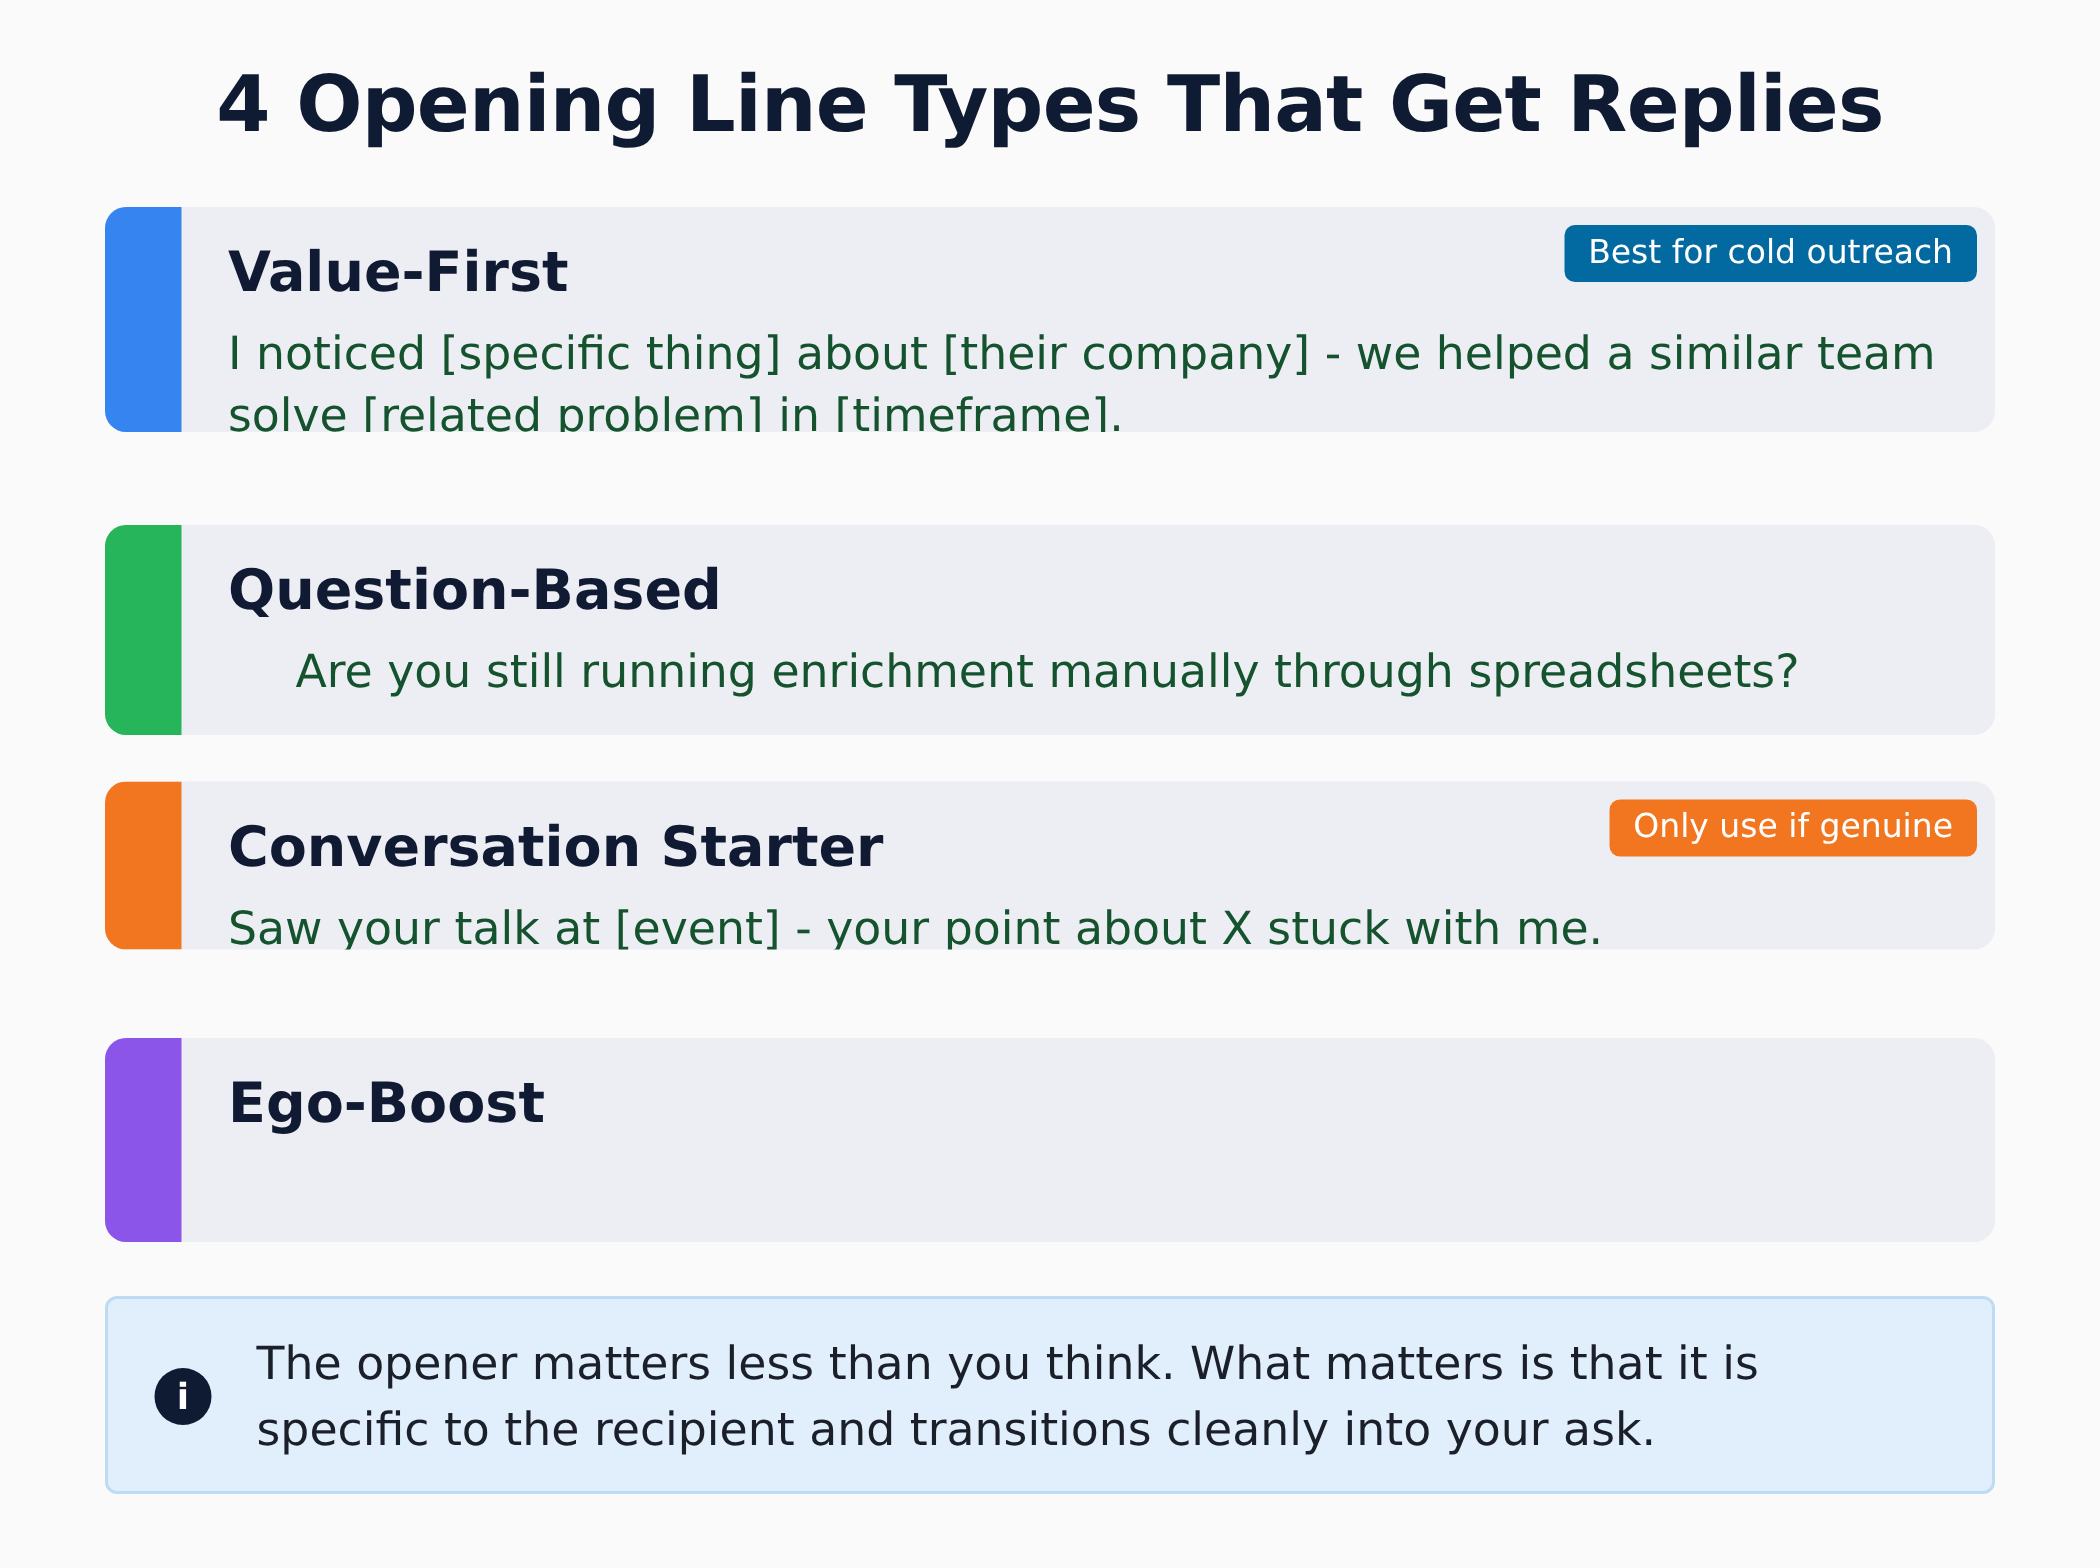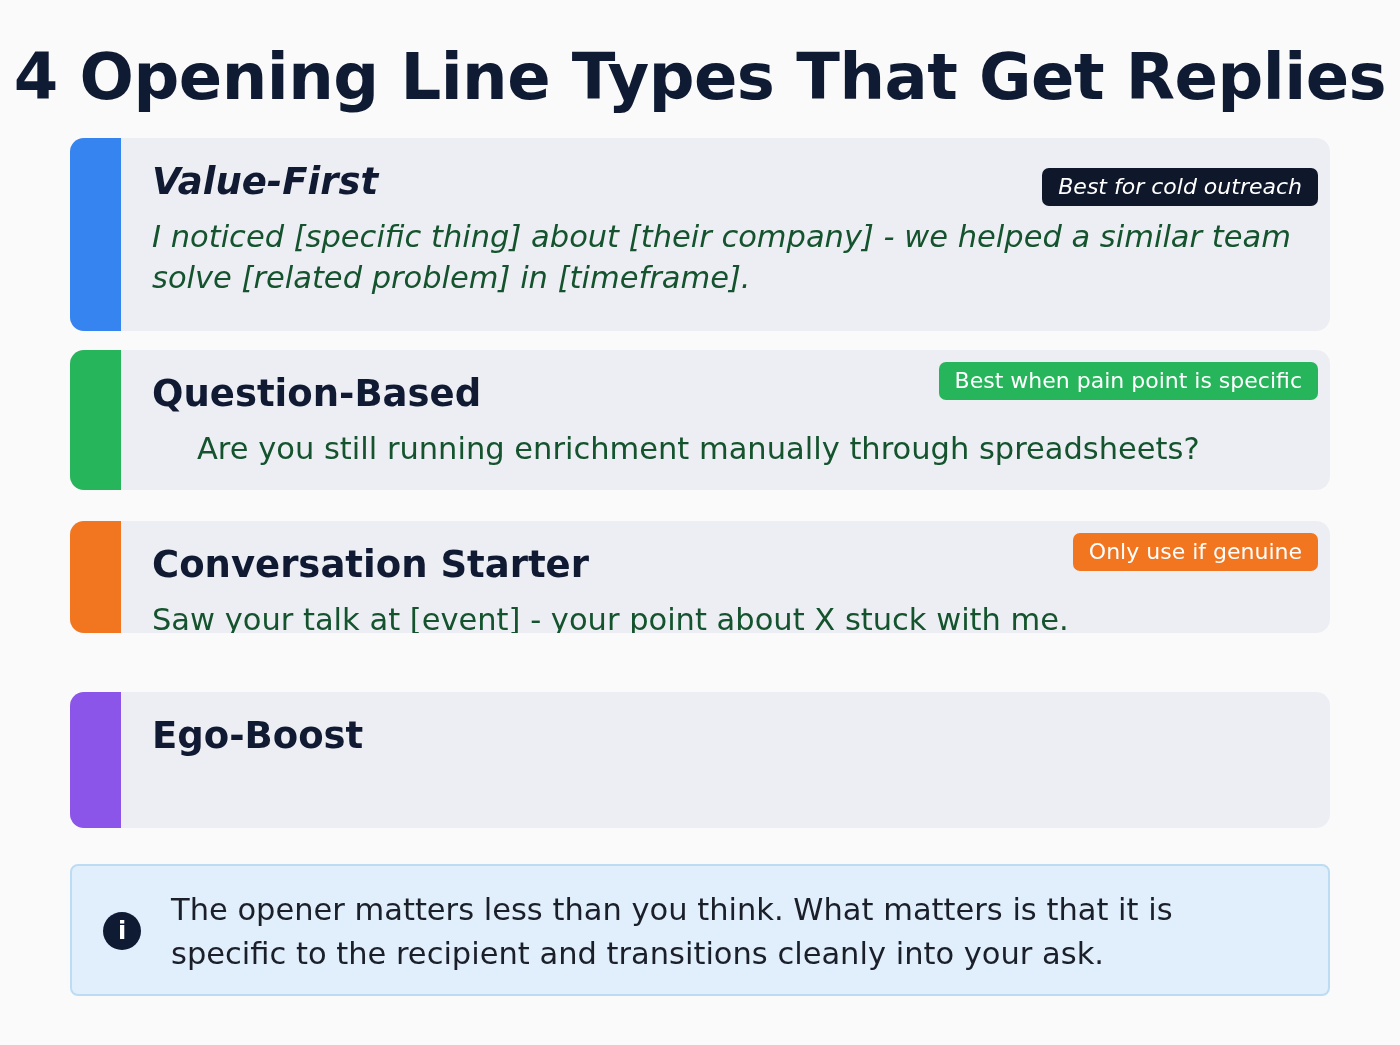--- a/index.html
+++ b/index.html
@@ -1,20 +1,20 @@
 <!DOCTYPE html>
 <html><head>
   <meta charset="utf-8">
   <style>
     * { box-sizing: border-box; margin: 0; padding: 0; }
     html, body { width: 1400px; height: 1045px; background: #fafafa; overflow: hidden; }
     body { font-family: "Liberation Sans", "DejaVu Sans", sans-serif; color: #111a33; position: relative; }
     .title {
       position: absolute; left: 0; right: 0; top: 40px; text-align: center;
-      font-family: "DejaVu Sans", sans-serif; font-weight: 700; font-size: 64px; color: #0f1a33; letter-spacing: -0.5px;
+      font-family: "DejaVu Sans", sans-serif; font-weight: 700; font-size: 52px; color: #0f1a33; letter-spacing: -0.5px;
     }
     .card {
       position: absolute; left: 70px; width: 1260px; background: #eceef3; border-radius: 14px; overflow: hidden;
     }
     .card .bar { position: absolute; left: 0; top: 0; bottom: 0; width: 51px; }
     .card .heading {
       position: absolute; left: 82px; font-family: "DejaVu Sans", sans-serif; font-weight: 700; font-size: 37px; color: #111a33;
     }
     .card .body {
       position: absolute; left: 82px; right: 30px; font-family: "DejaVu Sans", sans-serif; font-size: 30.5px; line-height: 41px; color: #14532d;
@@ -32,32 +32,31 @@
     }
     .note .note-text {
       position: absolute; left: 99px; top: 22px; right: 40px; font-family: "DejaVu Sans", sans-serif; font-size: 30.5px; line-height: 44px; color: #1b1f2a;
     }
   </style>
 </head>
 <body>
 
 <div class="title">4 Opening Line Types That Get Replies</div>
 
-<div class="card" style="top:138px;height:193px;font-style:italic;">
+<div class="card" style="top:138px;height:150px;">
   <div class="bar" style="background:#3584f0;"></div>
   <div class="heading" style="top:22px;">Value-First</div>
   <div class="body" style="top:78px;">I noticed [specific thing] about [their company] - we helped a similar team solve [related problem] in [timeframe].</div>
-  <div class="badge" style="background:#0f172a;margin-top:18px;">Best for cold outreach</div>
+  <div class="badge" style="background:#0369a1;">Best for cold outreach</div>
 </div>
 
 <div class="card" style="top:350px;height:140px;">
   <div class="bar" style="background:#27b55b;"></div>
   <div class="heading" style="top:22px;">Question-Based</div>
   <div class="body" style="top:78px;margin-left:45px;">Are you still running enrichment manually through spreadsheets?</div>
-  <div class="badge" style="background:#27b55b;">Best when pain point is specific</div>
 </div>
 
 <div class="card" style="top:521px;height:112px;">
   <div class="bar" style="background:#f27620;"></div>
   <div class="heading" style="top:22px;">Conversation Starter</div>
   <div class="body" style="top:78px;">Saw your talk at [event] - your point about X stuck with me.</div>
   <div class="badge" style="background:#f27620;margin-left:42px;">Only use if genuine</div>
 </div>
 
 <div class="card" style="top:692px;height:136px;text-decoration:underline;">

